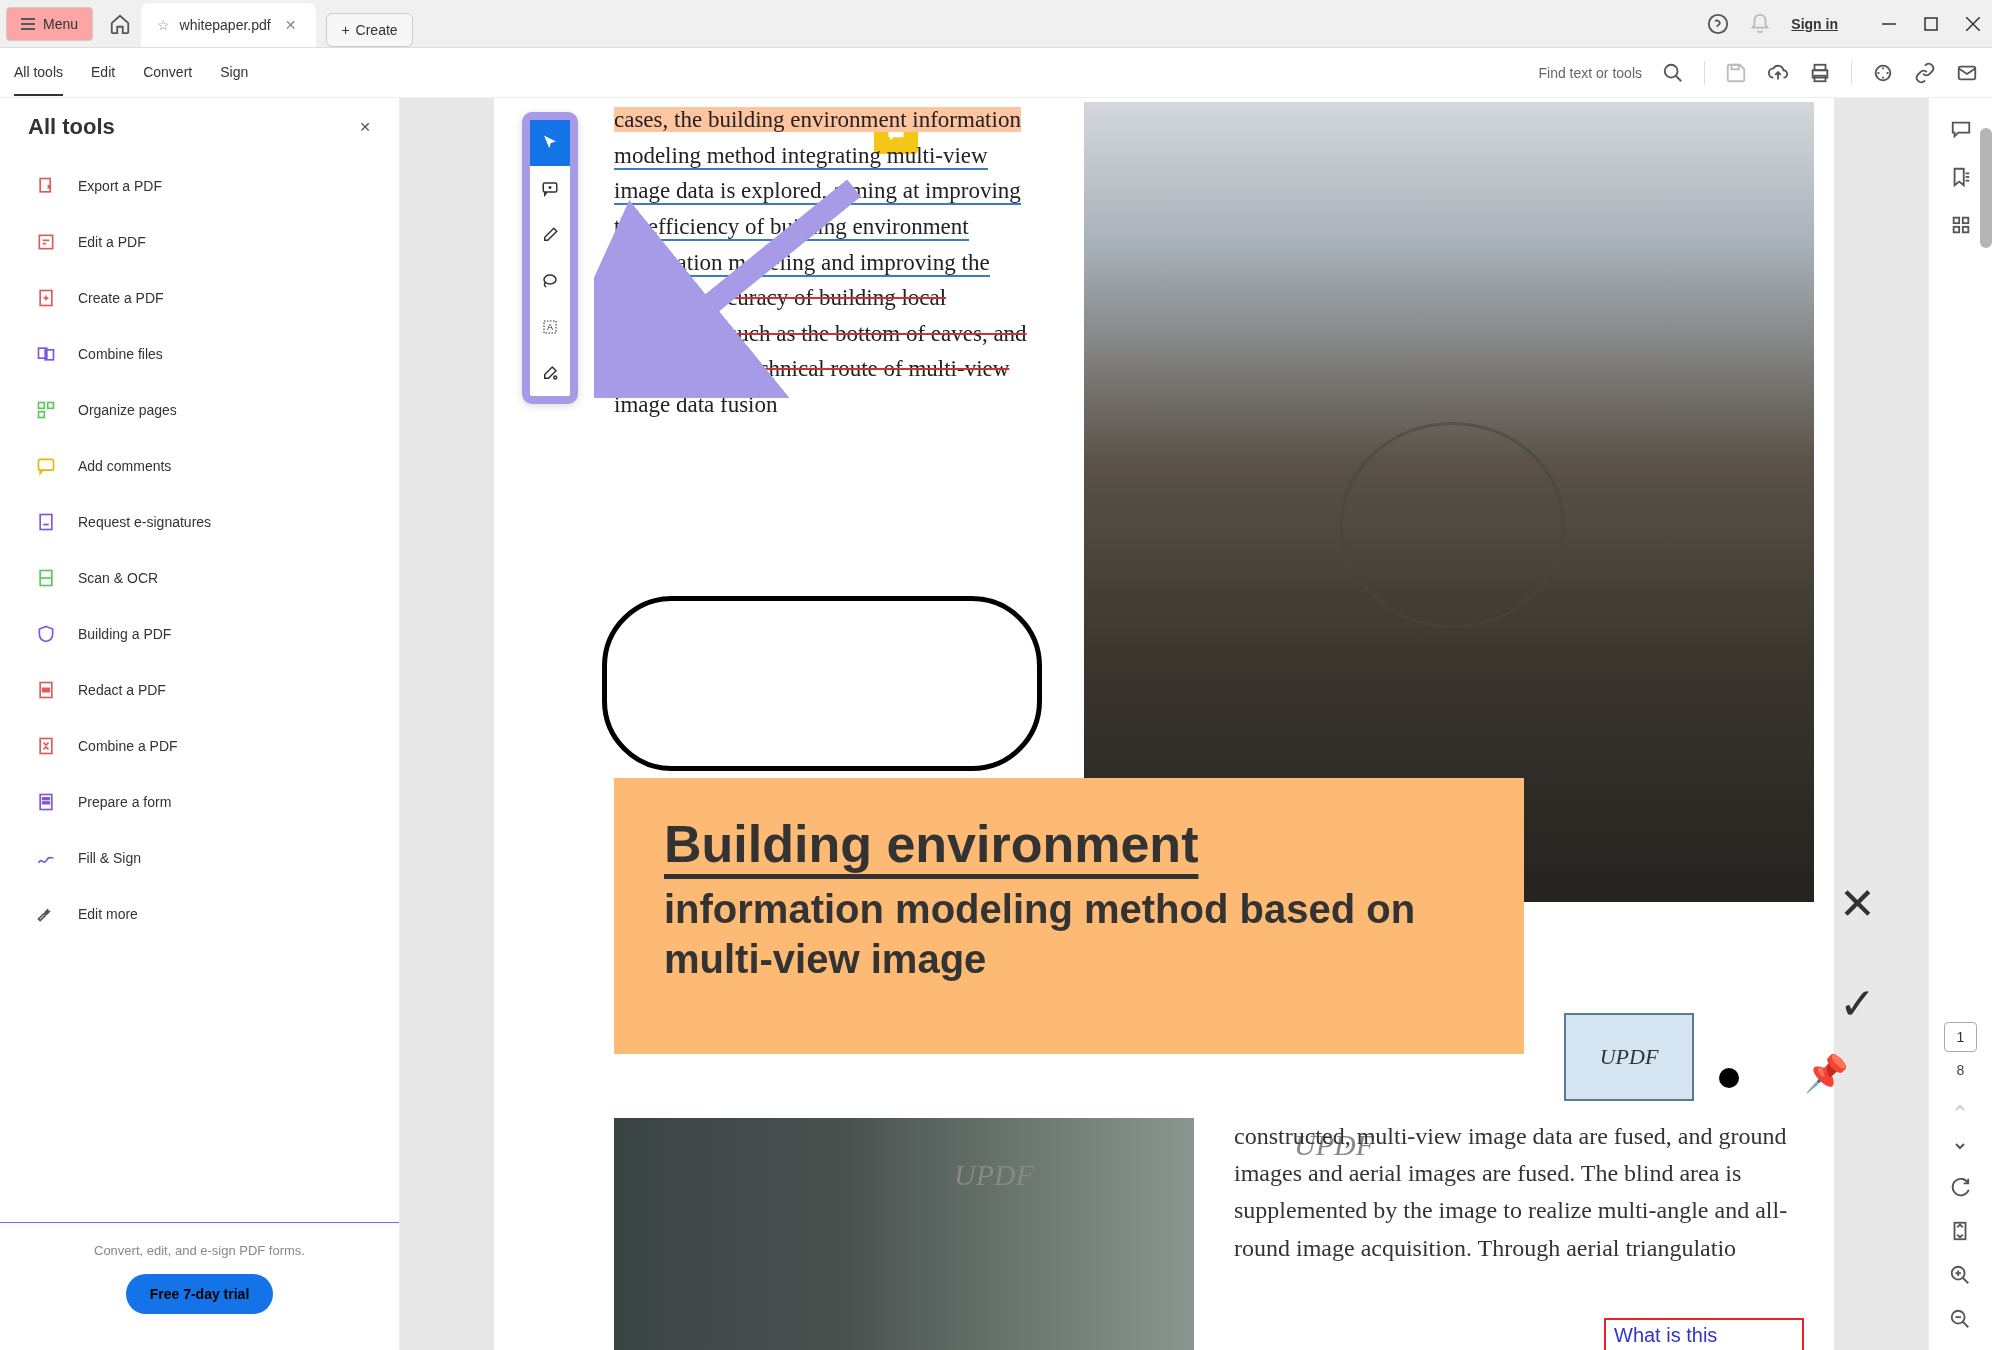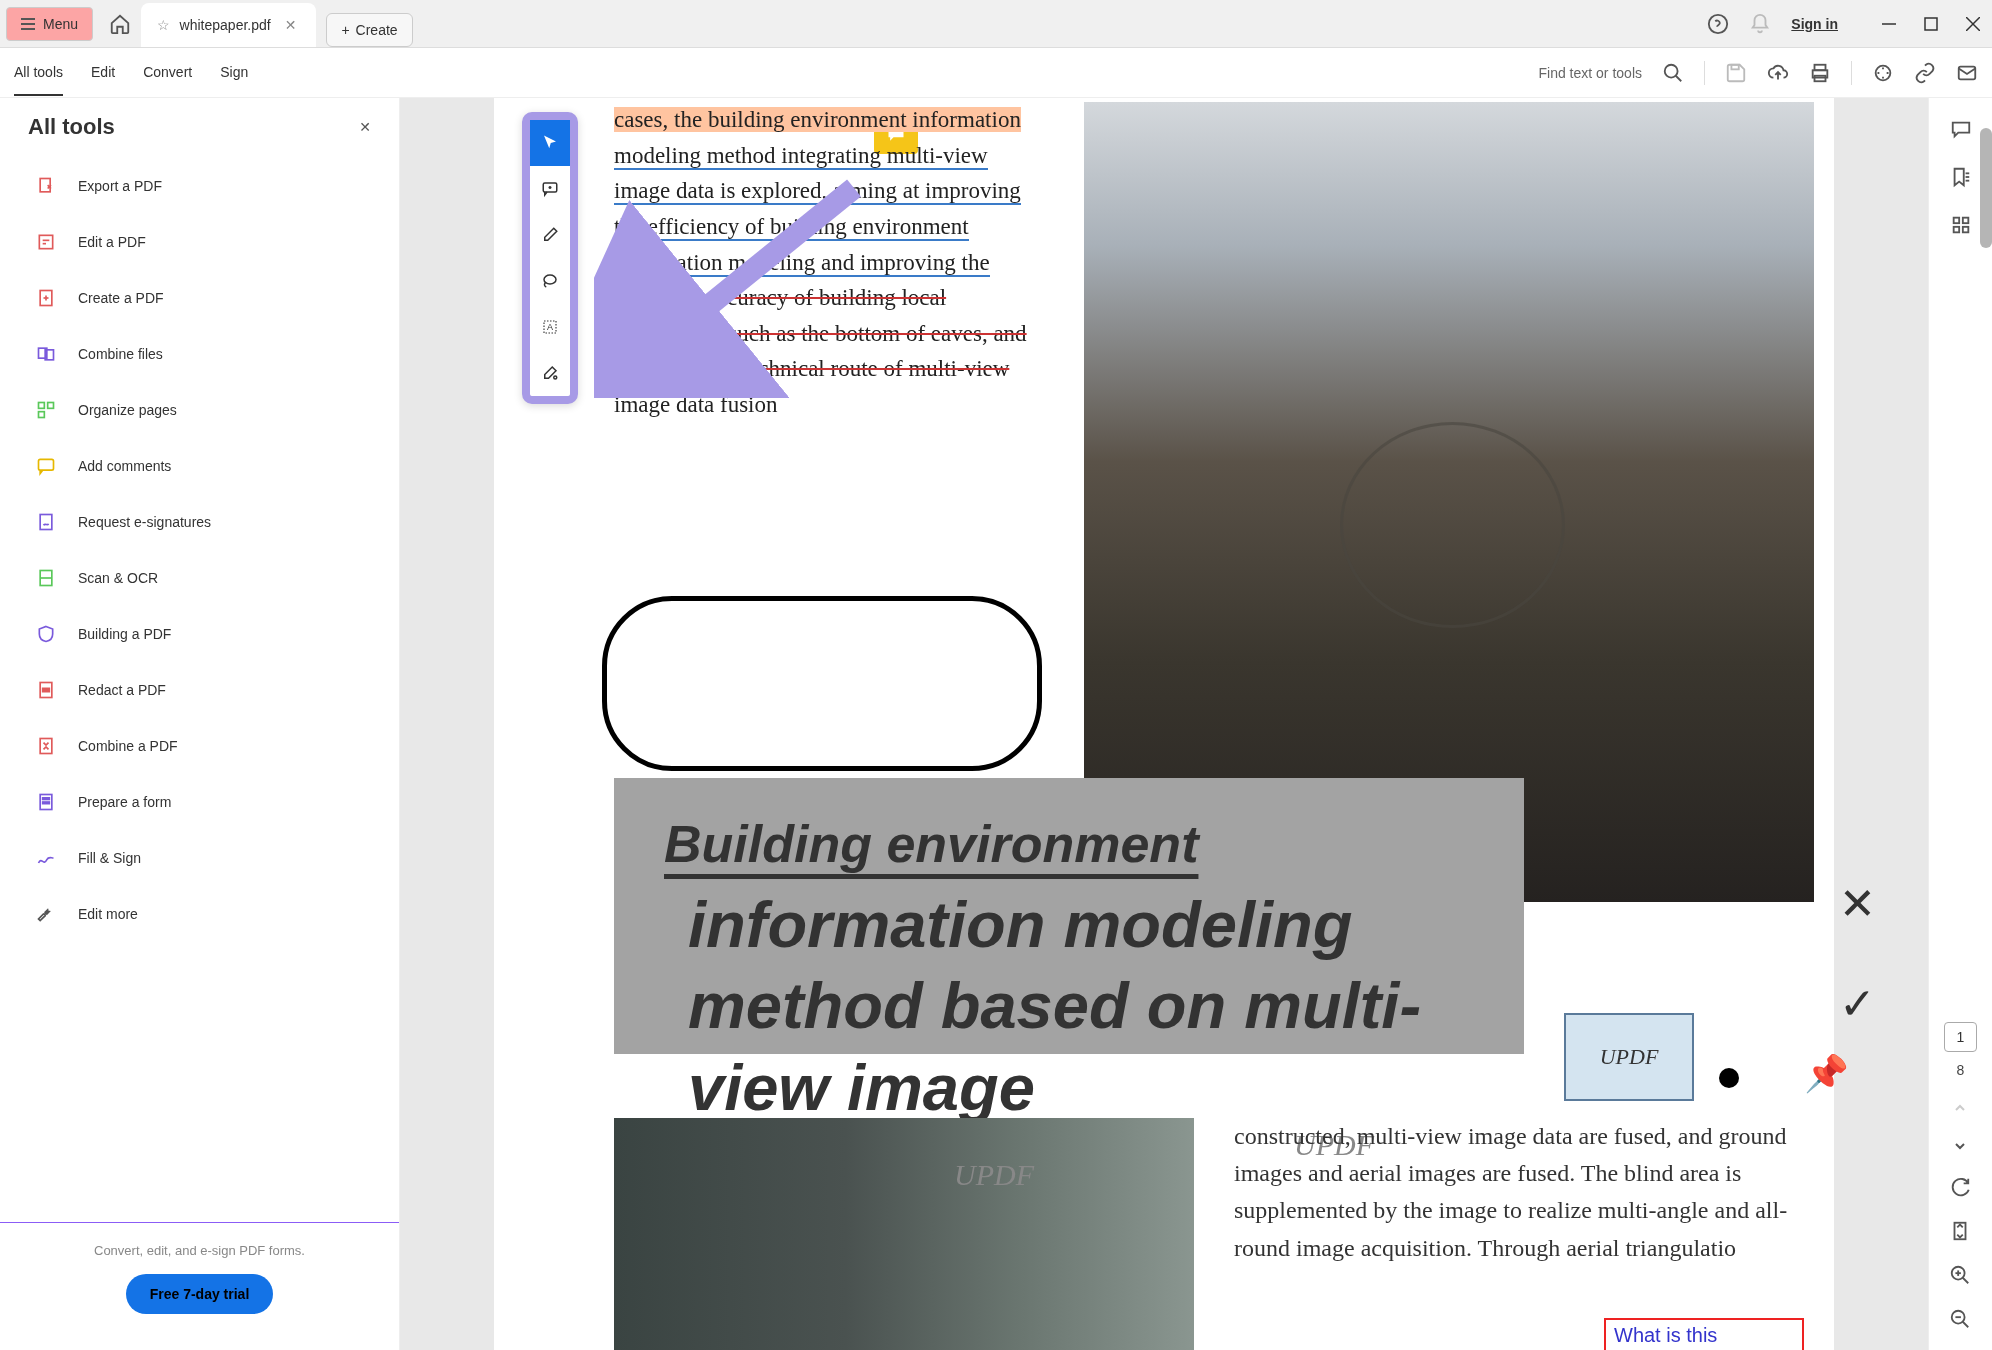--- a/index.html
+++ b/index.html
@@ -71,23 +71,23 @@
     .black-oval { position: absolute; left: 108px; top: 498px; width: 440px; height: 175px; border: 5px solid #000; border-radius: 70px; z-index: 5; }
     
     
     .comment-bubble { position: absolute; left: 380px; top: 16px; width: 44px; height: 40px; background: #f5c518; border-radius: 4px; display: flex; align-items: center; justify-content: center; color: #fff; font-size: 20px; cursor: pointer; }
     
     
     .building-img { position: absolute; left: 590px; top: 4px; width: 730px; height: 800px; background: linear-gradient(180deg, #d4d8dc 0%, #a8b0b8 18%, #5a5248 45%, #3a362e 70%, #252220 100%); }
     .building-img::before { content: ""; position: absolute; left: 35%; top: 40%; width: 30%; height: 25%; border-radius: 50%; border: 3px solid #4a4640; opacity: 0.6; }
     
     
-    .orange-box { position: absolute; left: 120px; top: 680px; width: 910px; height: 276px; background: #a3a3a3; padding: 36px 50px; font-style: italic; }
+    .orange-box { position: absolute; left: 120px; top: 680px; width: 910px; height: 276px; background: #fdba74; padding: 36px 50px; }
     .orange-h1 { font-size: 52px; font-weight: 800; text-decoration: underline; text-underline-offset: 12px; margin-bottom: 10px; }
-    .orange-h2 { font-size: 65px; font-weight: 800; line-height: 1.25; margin-left: 24px; }
+    .orange-h2 { font-size: 40px; font-weight: 800; line-height: 1.25; }
     
     
     .ann-x { position: absolute; left: 1345px; top: 780px; font-size: 44px; cursor: pointer; }
     .ann-check { position: absolute; left: 1345px; top: 880px; font-size: 44px; cursor: pointer; }
     .ann-dot { position: absolute; left: 1225px; top: 970px; width: 20px; height: 20px; background: #000; border-radius: 50%; }
     .ann-pin { position: absolute; left: 1310px; top: 955px; font-size: 36px; color: #3cb371; cursor: pointer; }
     .ann-updf-box { position: absolute; left: 1070px; top: 915px; width: 130px; height: 88px; border: 2px solid #5a7a9a; background: #d4e4f0; display: flex; align-items: center; justify-content: center; font-style: italic; font-family: cursive; font-size: 22px; }
     
     
     .lower-img { position: absolute; left: 120px; top: 1020px; width: 580px; height: 250px; background: linear-gradient(90deg, #3a4442 0%, #4a5250 40%, #6a7670 70%, #8a9690 100%); display: flex; align-items: center; justify-content: center; }

